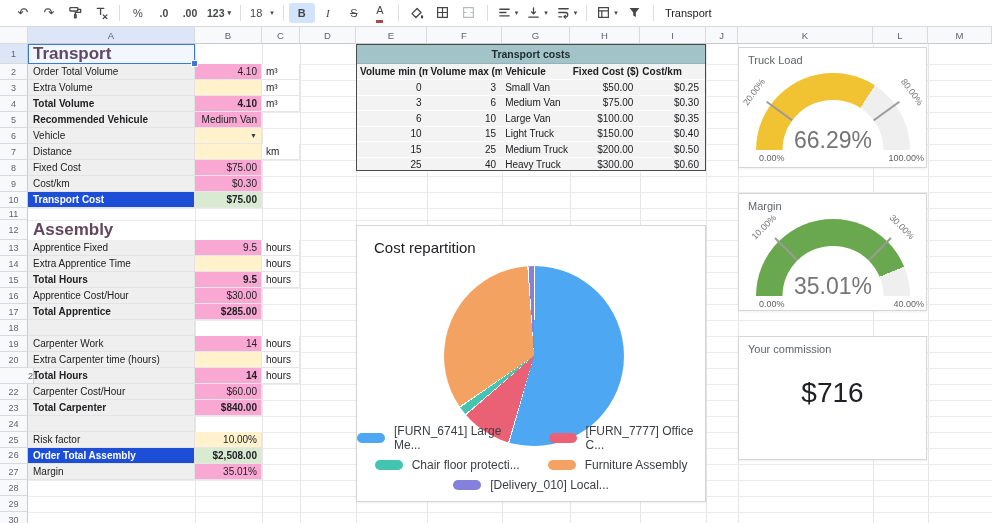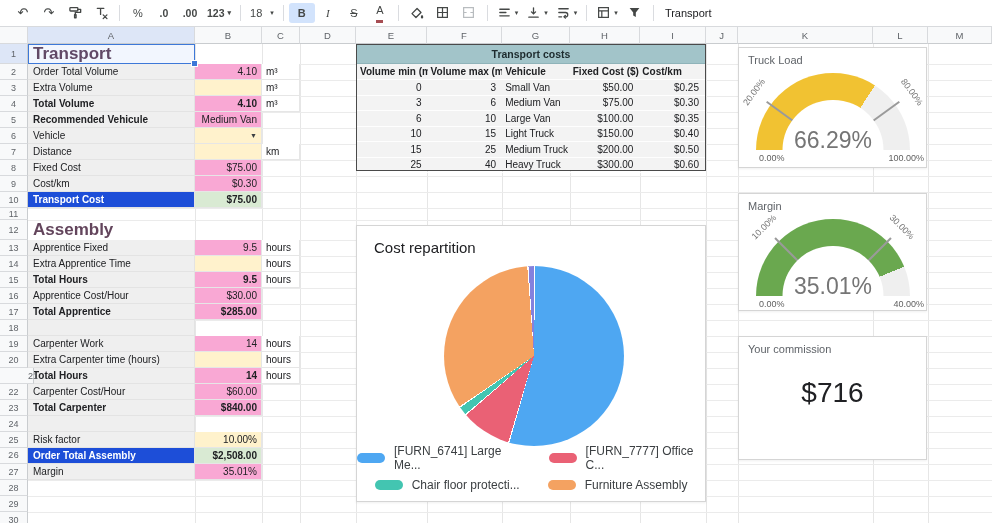--- a/index.html
+++ b/index.html
@@ -431,20 +431,26 @@
         <div class="leg-row">
           <div class="leg-item">
             <span class="leg-swatch" style="background: rgb(67, 197, 177);"></span>
             <span>Chair floor protecti...</span>
           </div>
           <div class="leg-item">
             <span class="leg-swatch" style="background: rgb(244, 162, 97);"></span>
             <span>Furniture Assembly</span>
           </div>
         </div>
+        <div class="leg-row">
+          <div class="leg-item">
+            <span class="leg-swatch" style="background: rgb(132, 129, 221);"></span>
+            <span>[Delivery_010] Local...</span>
+          </div>
+        </div>
       </div>
   </div>
 
   <div class="card" id="gauge-0" style="left:738px;top:47px;width:189px;height:121px;">
     <div class="card-title">Truck Load</div>
   <div class="gauge-wrap">
         <div class="gauge-arc" style="background: conic-gradient(from -90deg at 50% 100%, rgb(241, 194, 50) 0deg, rgb(241, 194, 50) 122.994deg, rgb(239, 239, 239) 122.994deg, rgb(239, 239, 239) 180deg, transparent 180deg, transparent 360deg);"></div>
         <div class="gauge-tick" style="transform: translateX(-50%) rotate(-54deg);"></div>
         <div class="gauge-ticklabel" style="left: -2.28367px; top: 19.397px; transform: translate(-50%, -50%) rotate(-54deg);">20.00%</div>
         <div class="gauge-tick" style="transform: translateX(-50%) rotate(54deg);"></div>

